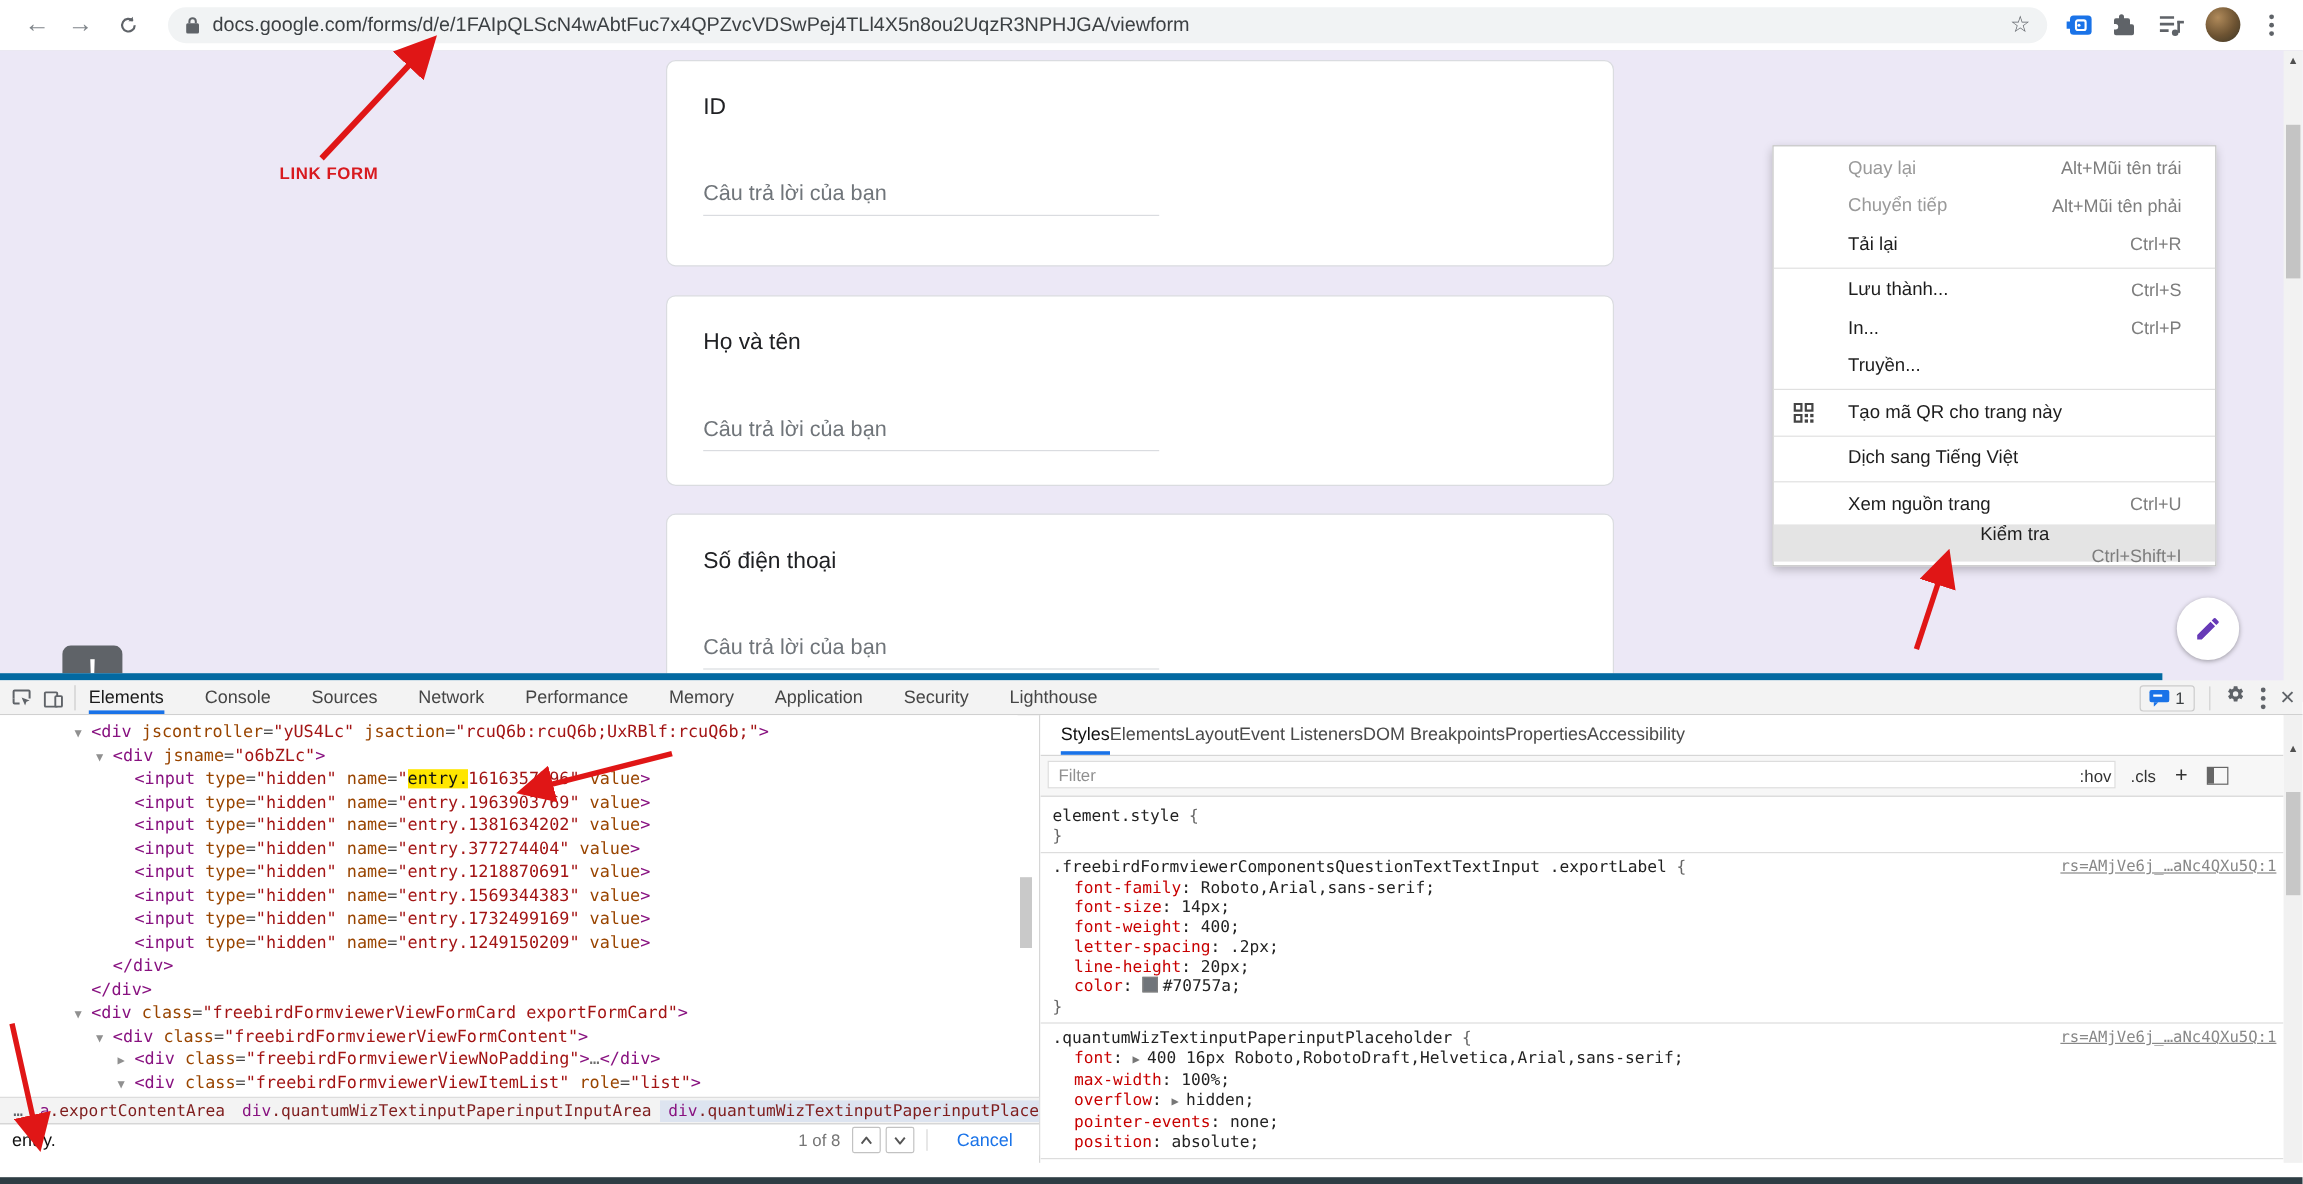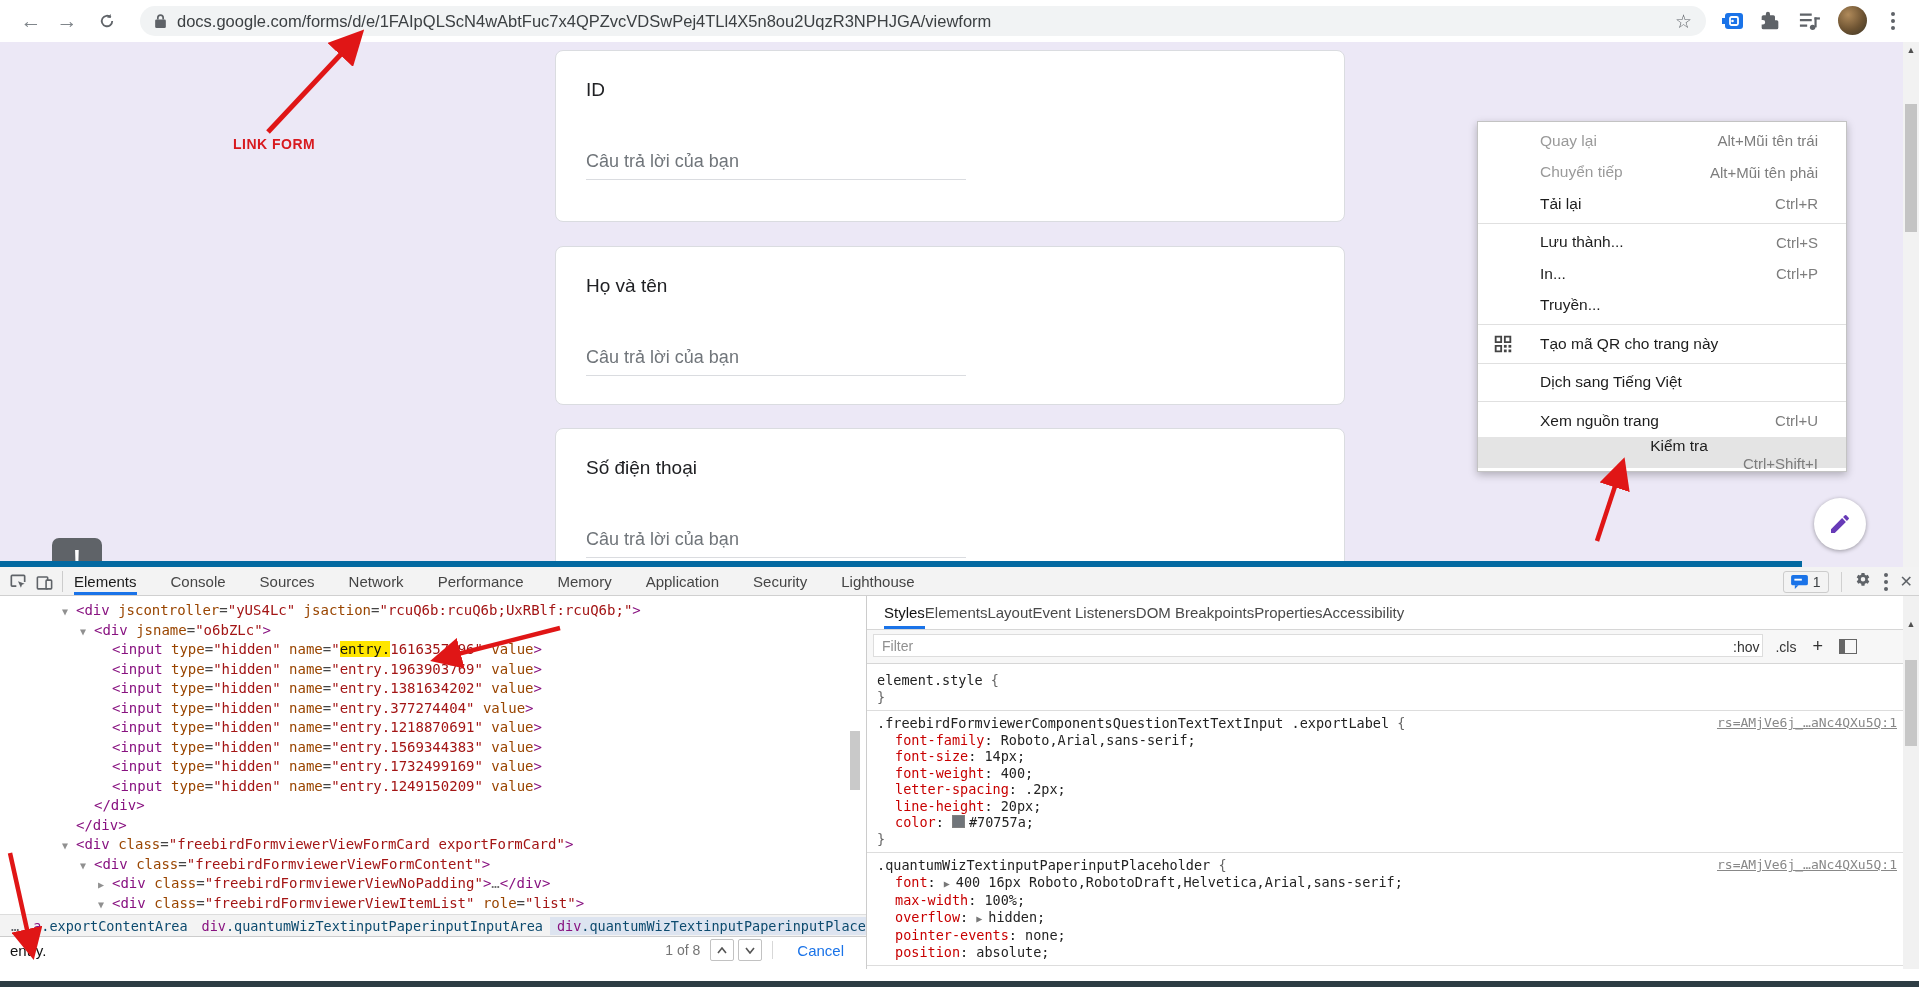--- a/index.html
+++ b/index.html
@@ -74,21 +74,21 @@
   .tk-hl{background:#ffe600;color:#111;}
   #el-scroll{position:absolute;left:849px;top:29px;width:12px;height:318px;}
   #el-thumb{position:absolute;left:1px;top:135px;width:10px;height:59px;background:#c9c9c9;}
   #splitter{position:absolute;left:866px;top:29px;width:1px;height:373px;background:#ccc;}
 
   
   #crumbbar{position:absolute;left:0;top:347px;width:866px;height:22px;background:#f3f3f3;border-top:1px solid #ddd;
             display:flex;align-items:center;padding:0 4px;box-sizing:border-box;overflow:hidden;}
   .crumb{padding:1px 7px;font-size:13.5px;white-space:nowrap;font-family:"DejaVu Sans Mono","Liberation Mono",monospace;}
   .crumb.selected{background:#dde4f0;}
-  .tk-cls{color:#0c4a6e;}
+  .tk-cls{color:#7f1d1d;}
   .crumb .tk-el{color:#5f6368;}
 
   
   #searchbar{position:absolute;left:0;top:369px;width:866px;height:27px;background:#fff;border-top:1px solid #ccc;
              display:flex;align-items:center;box-sizing:border-box;padding:0 8px;}
   #search-input{flex:1;border:none;outline:none;font-size:15px;color:#111;font-family:"Liberation Sans","DejaVu Sans",sans-serif;}
   #search-count{font-size:14px;color:#757575;margin-right:10px;white-space:nowrap;}
   .srch-btn{width:22px;height:20px;border:1px solid #c2c2c2;border-radius:2px;background:#fff;display:flex;
             align-items:center;justify-content:center;margin-right:4px;}
   #search-cancel{color:#1a73e8;font-size:15px;margin:0 14px 0 18px;white-space:nowrap;}

